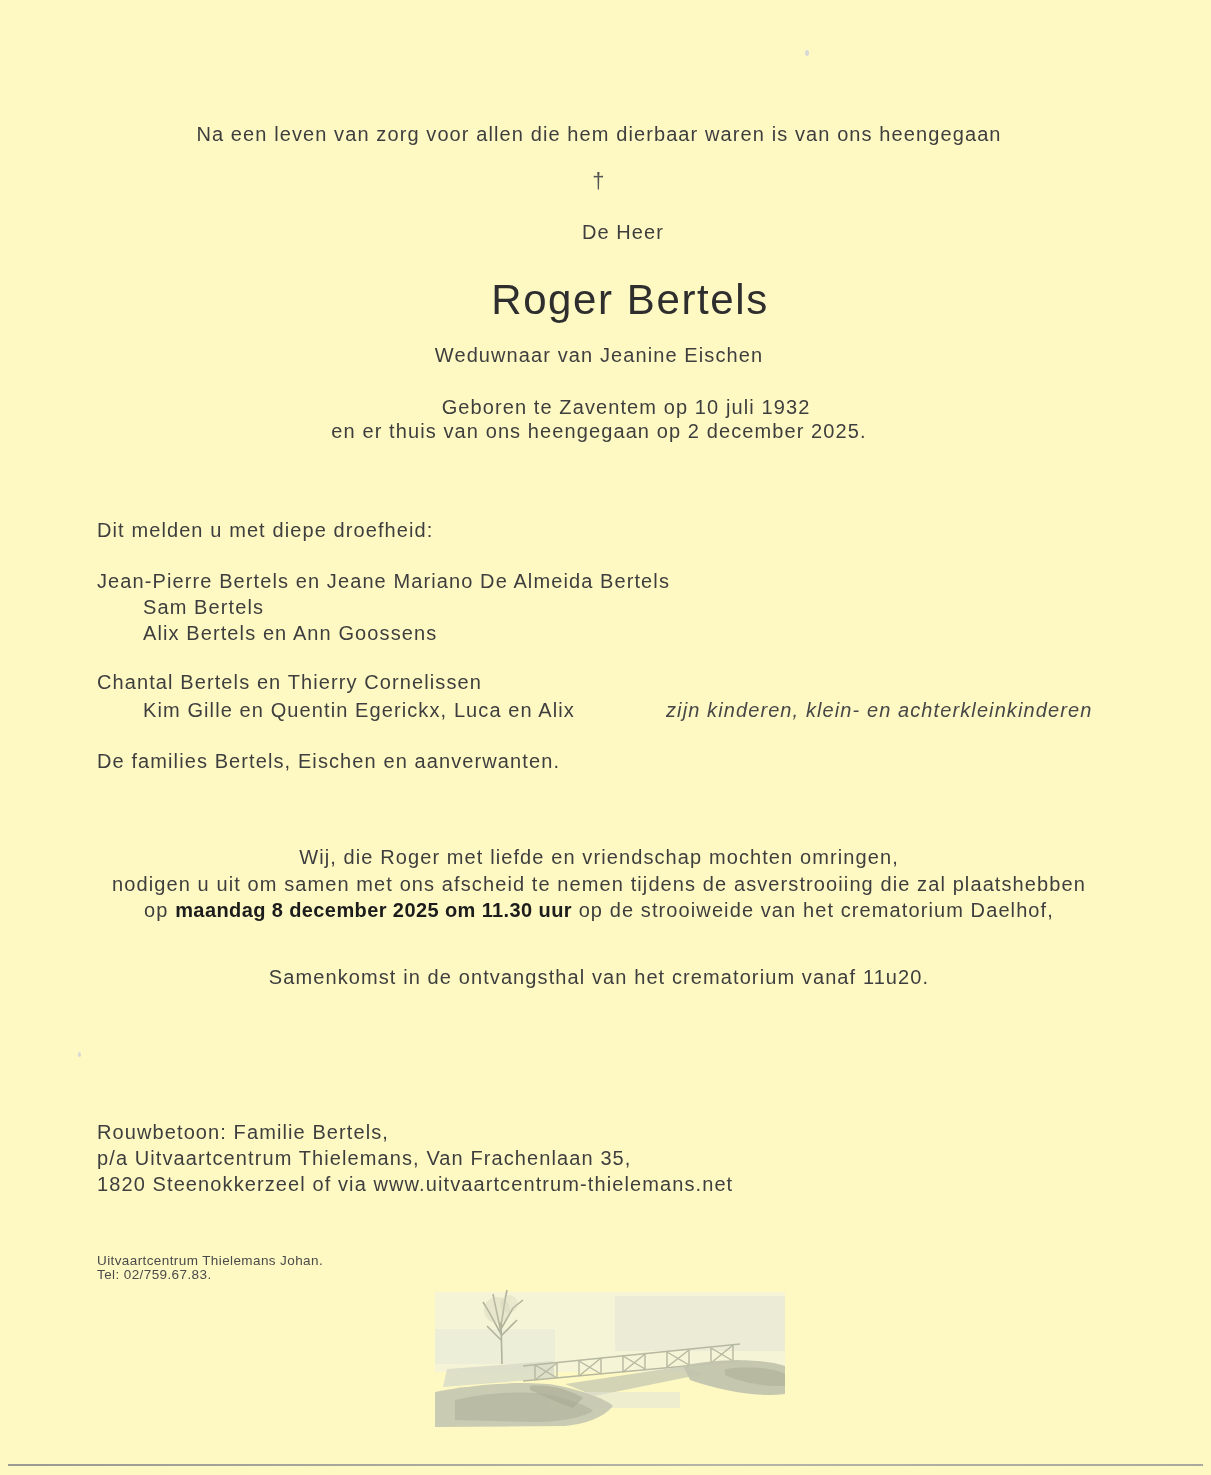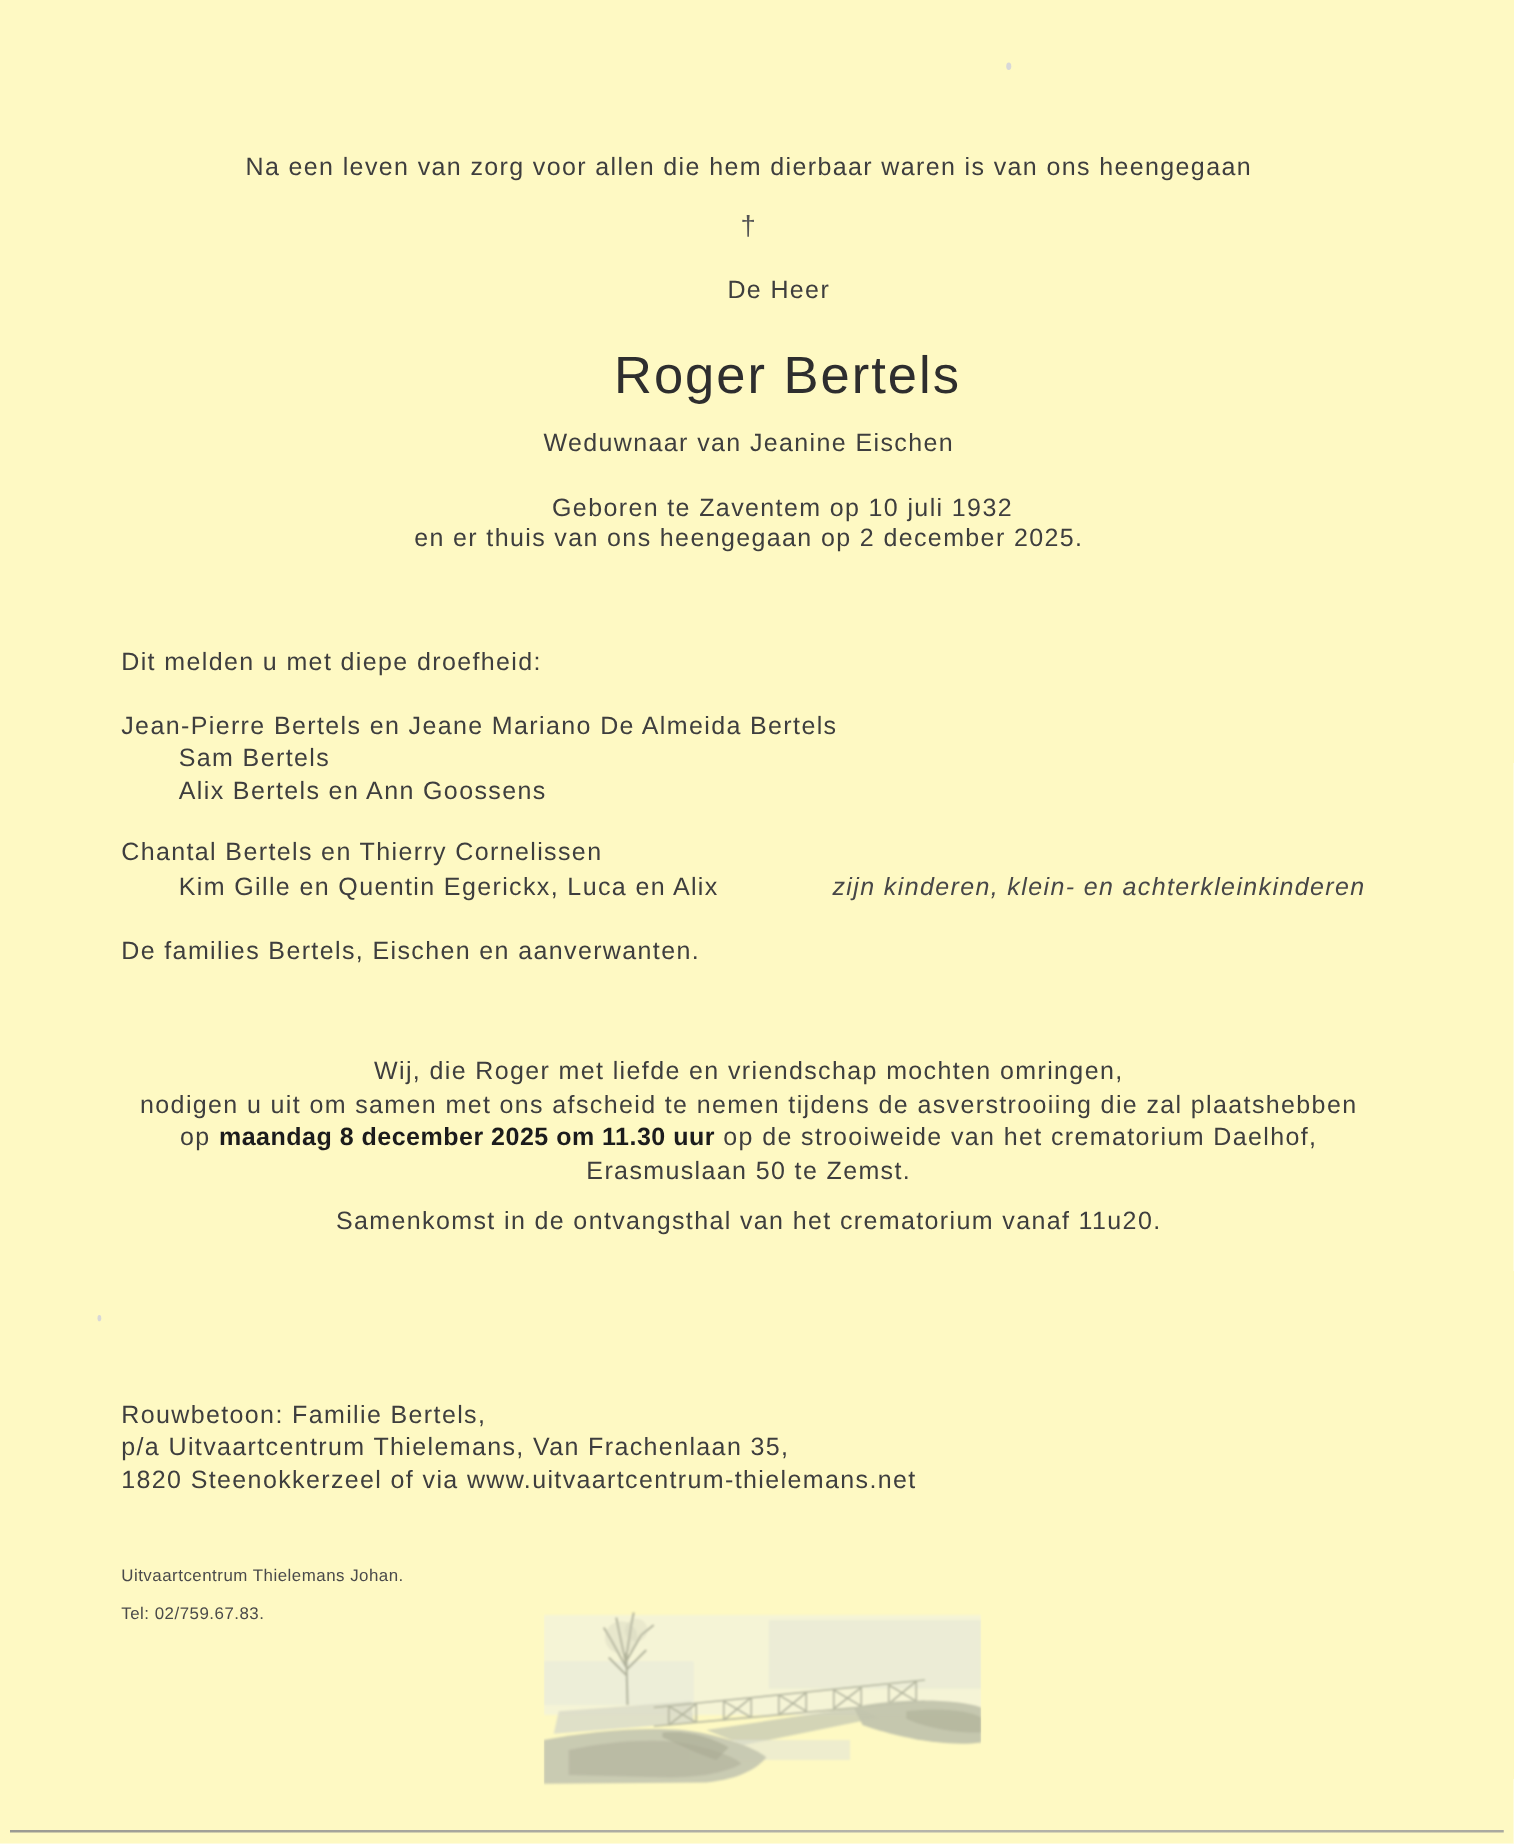--- a/index.html
+++ b/index.html
@@ -104,29 +104,28 @@
   <div class="line" style="left:143px; top:699px;">Kim Gille en Quentin Egerickx, Luca en Alix</div>
   <div class="line italic-note" style="left:666px; top:699px;">zijn kinderen, klein- en achterkleinkinderen</div>
 
   <div class="line" style="left:97px; top:750px;">De families Bertels, Eischen en aanverwanten.</div>
 
   <div class="line center" style="top:846px;">Wij, die Roger met liefde en vriendschap mochten omringen,</div>
   <div class="line center" style="top:873px;">nodigen u uit om samen met ons afscheid te nemen tijdens de asverstrooiing die zal plaatshebben</div>
   <div class="line center" style="top:899px;">
     <span>op </span><span class="bold-seg">maandag 8 december 2025 om 11.30 uur</span><span> op de strooiweide van het crematorium Daelhof,</span>
   </div>
-  <div class="line center" style="top:926px;">Erasmuslaan 50 te Zemst.</div>
   <div class="line center" style="top:966px;">Samenkomst in de ontvangsthal van het crematorium vanaf 11u20.</div>
 
   <div class="line" style="left:97px; top:1121px;">Rouwbetoon: Familie Bertels,</div>
   <div class="line" style="left:97px; top:1147px;">p/a Uitvaartcentrum Thielemans, Van Frachenlaan 35,</div>
   <div class="line" style="left:97px; top:1173px;">1820 Steenokkerzeel of via www.uitvaartcentrum-thielemans.net</div>
 
   <div class="line small-print" style="left:97px; top:1254px;">Uitvaartcentrum Thielemans Johan.</div>
-  <div class="line small-print" style="left:97px; top:1268px;margin-top:16px;">Tel: 02/759.67.83.</div>
+  <div class="line small-print" style="left:97px; top:1268px;">Tel: 02/759.67.83.</div>
 
   <svg class="bridge-photo" viewBox="0 0 350 155" aria-hidden="true">
     <defs>
       <filter id="soft" x="-10%" y="-10%" width="120%" height="120%">
         <feGaussianBlur stdDeviation="0.7"></feGaussianBlur>
       </filter>
     </defs>
     <g filter="url(#soft)">
 
       <rect x="0" y="18" width="350" height="80" fill="#eff0e5" opacity="0.55"></rect>

